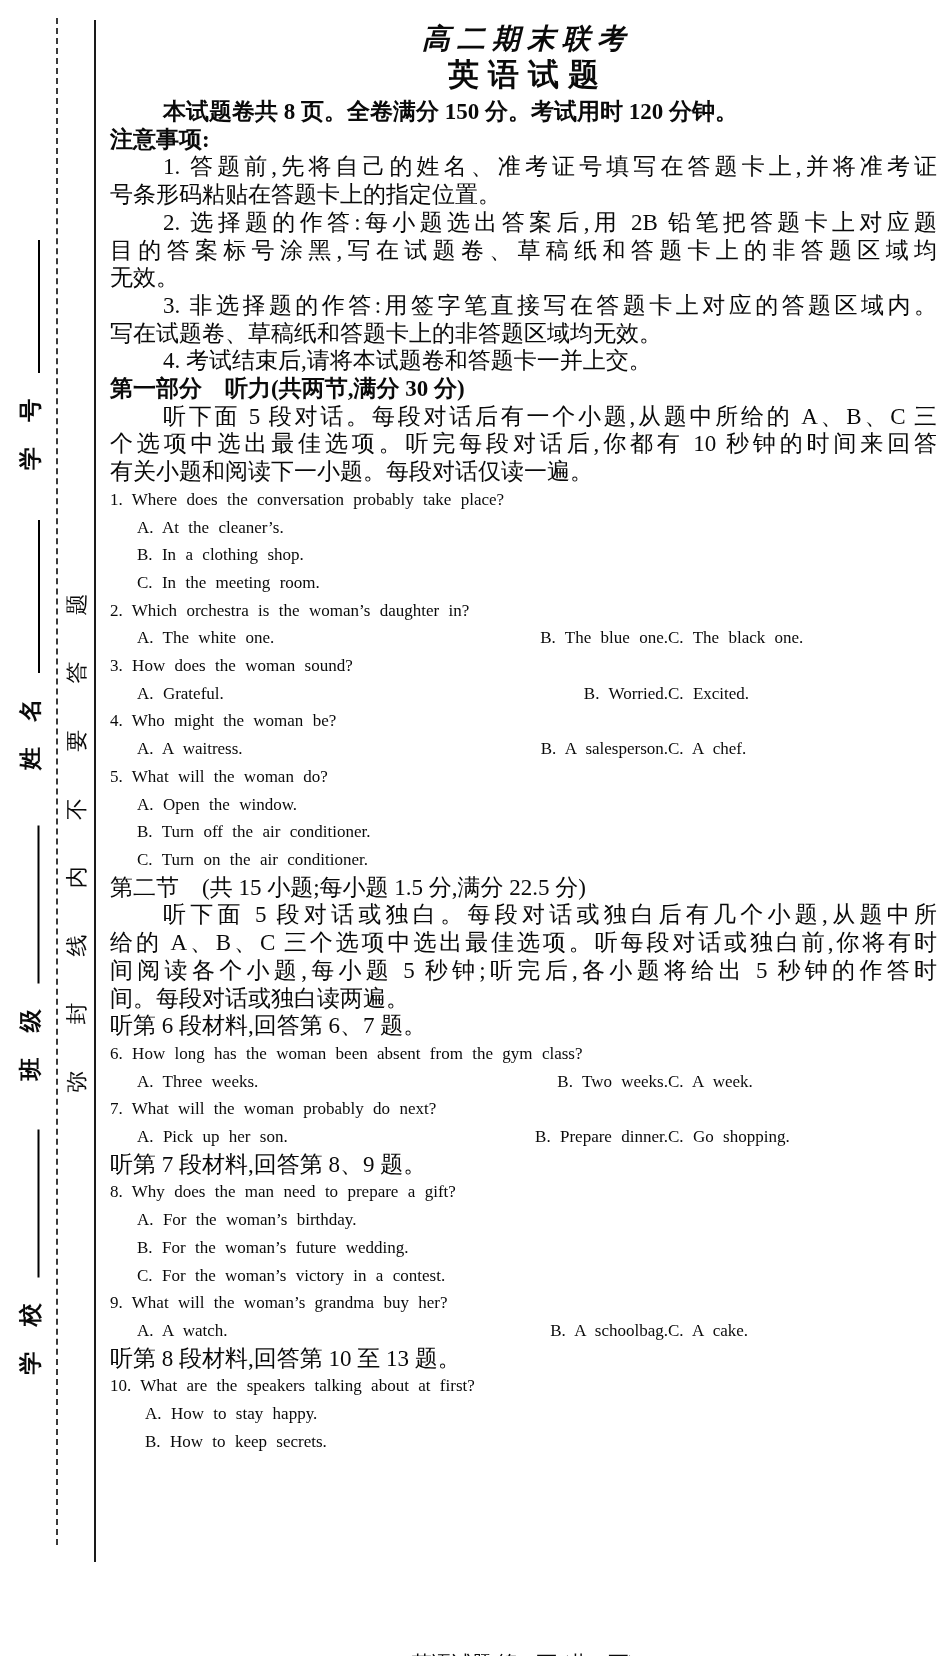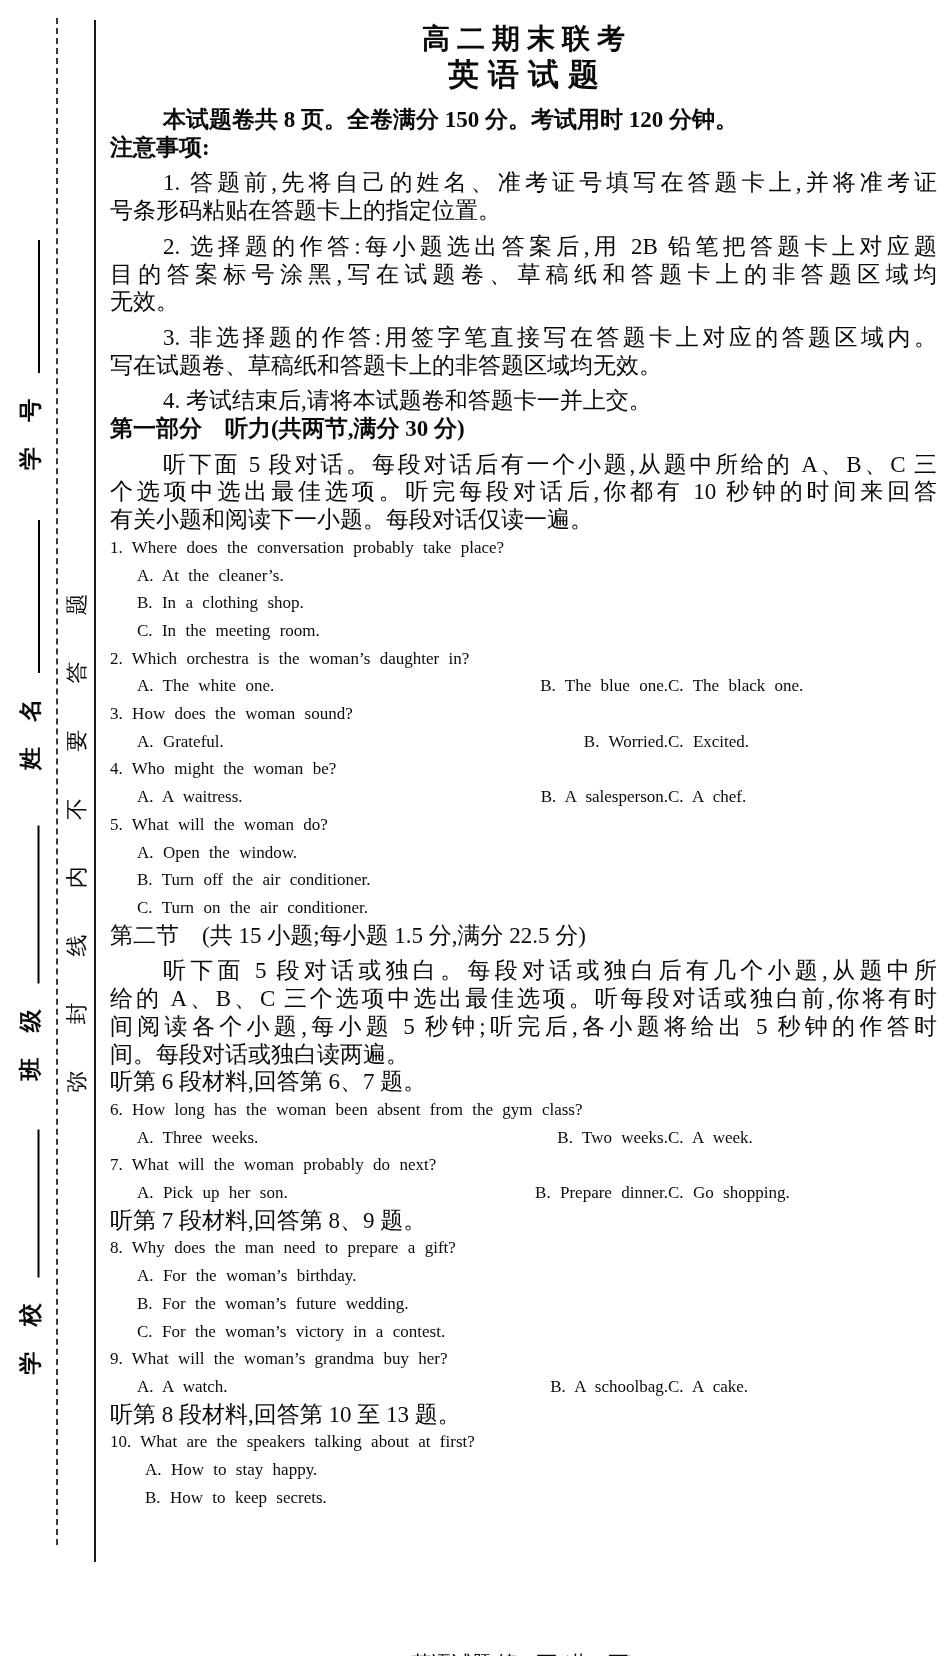--- a/index.html
+++ b/index.html
@@ -21,29 +21,29 @@
   .f1{width:255px;left:-98px;top:939px;}
   .f2{width:250px;left:-95px;top:631px;}
   .f3{width:230px;left:-85px;top:341px;}
   .seal-strip{
     position:absolute;width:560px;height:28px;left:-203px;top:806px;
     transform:rotate(-90deg);font-size:22px;letter-spacing:2.1em;
     white-space:nowrap;text-align:center;line-height:28px;
   }
   
   .title{position:absolute;top:20px;left:110px;width:827px;text-align:center;
-    font-size:28px;font-weight:700;letter-spacing:7px;text-indent:7px;}
+    font-size:28px;font-weight:700;letter-spacing:7px;text-indent:7px;font-style:italic;}
   .subtitle{position:absolute;top:54px;left:110px;width:827px;text-align:center;
     font-size:31px;font-weight:700;letter-spacing:9px;text-indent:9px;}
   
   .content{position:absolute;left:110px;top:98px;width:827px;}
   .ln{line-height:27.7px;white-space:nowrap;}
   .zh{font-size:23px;}
   .b{font-weight:700;}
-  .i{padding-left:53px;margin-top:8px;}
+  .i{padding-left:53px;}
   .f{white-space:normal;text-align:justify;text-align-last:justify;}
   .en{font-size:17px;word-spacing:0.3em;}
   .o{padding-left:27px;}
   .o10{padding-left:35px;}
   .o3{display:flex;padding-left:27px;}
   .oc{display:block;}
   .c1{width:267px;}
   .c2{width:264px;text-align:right;}
   .c3{flex:1;}
   

